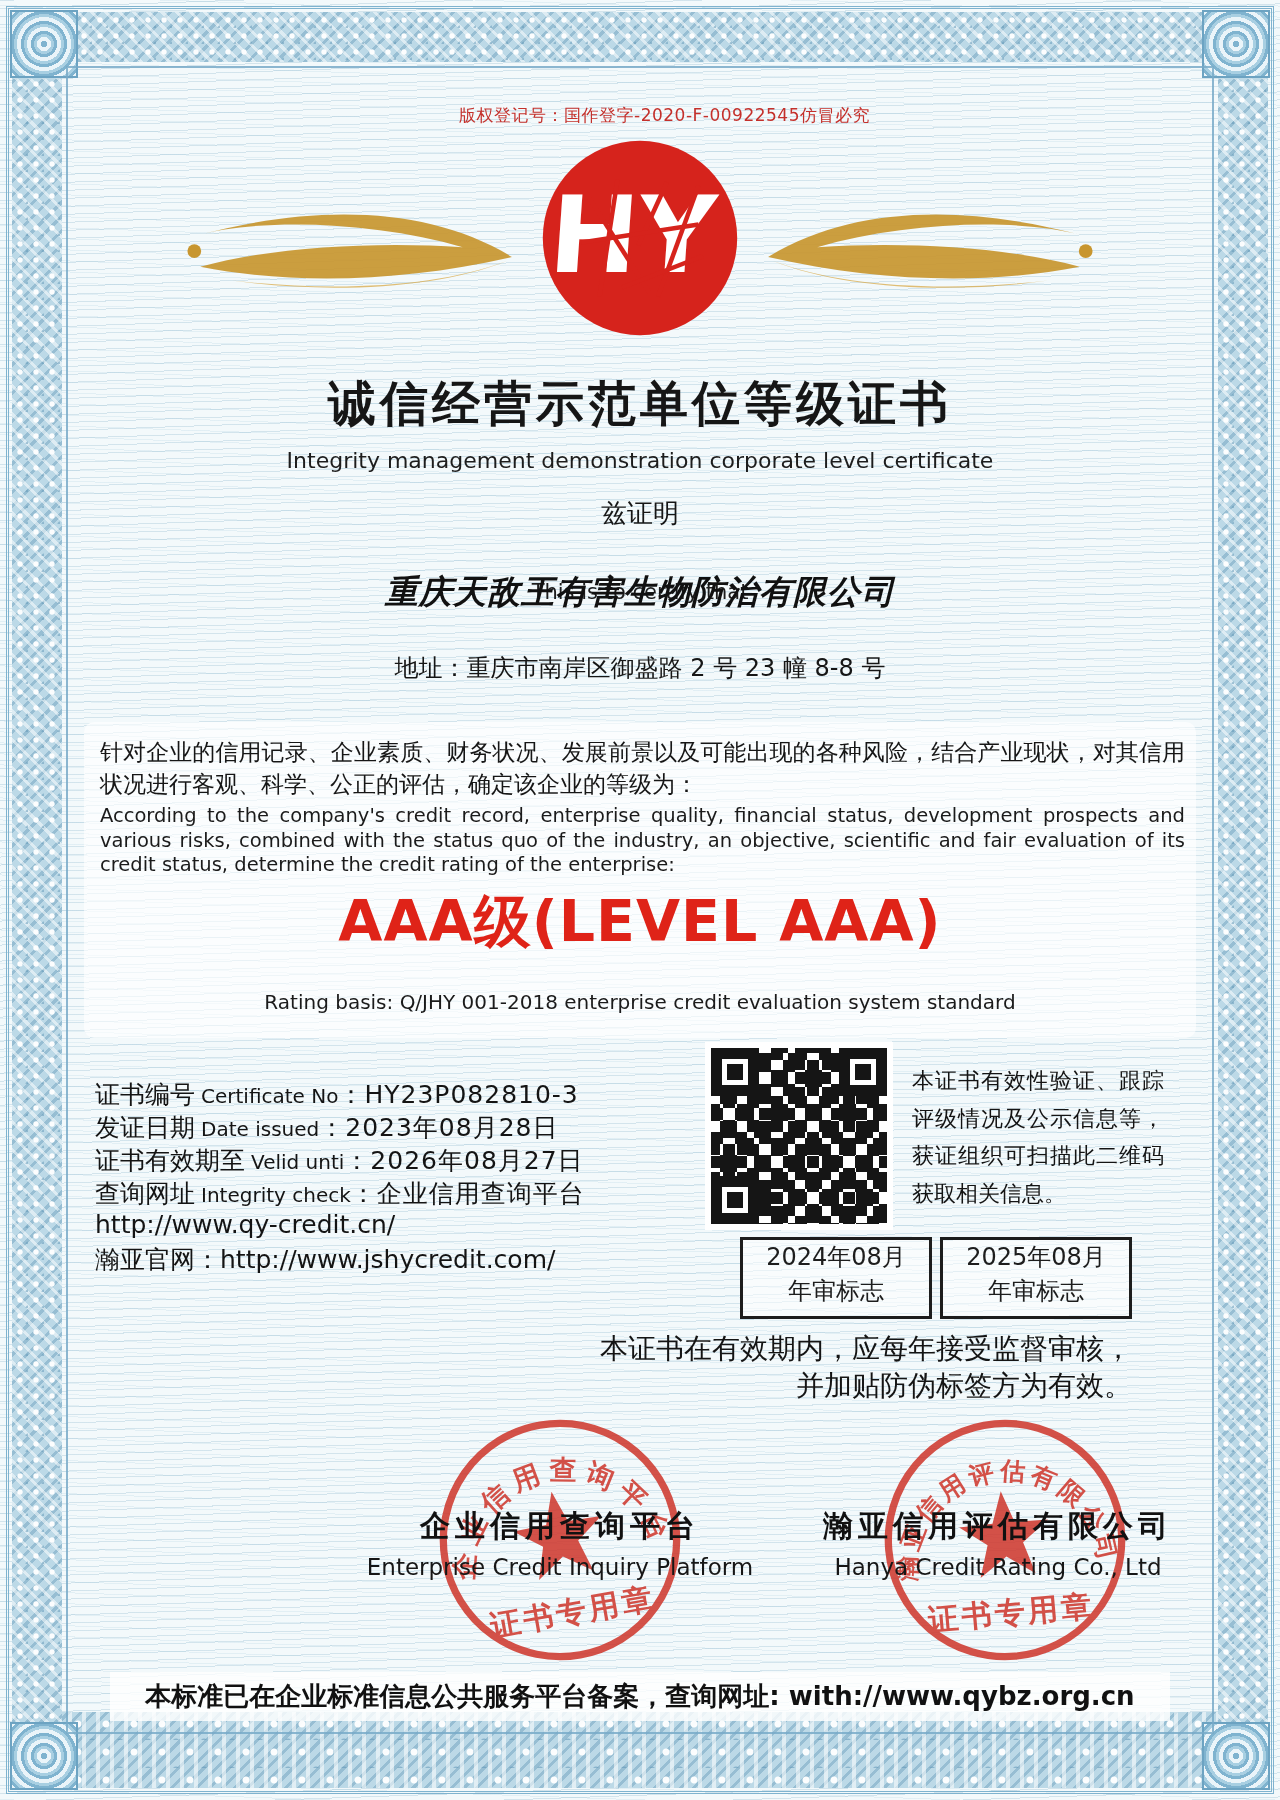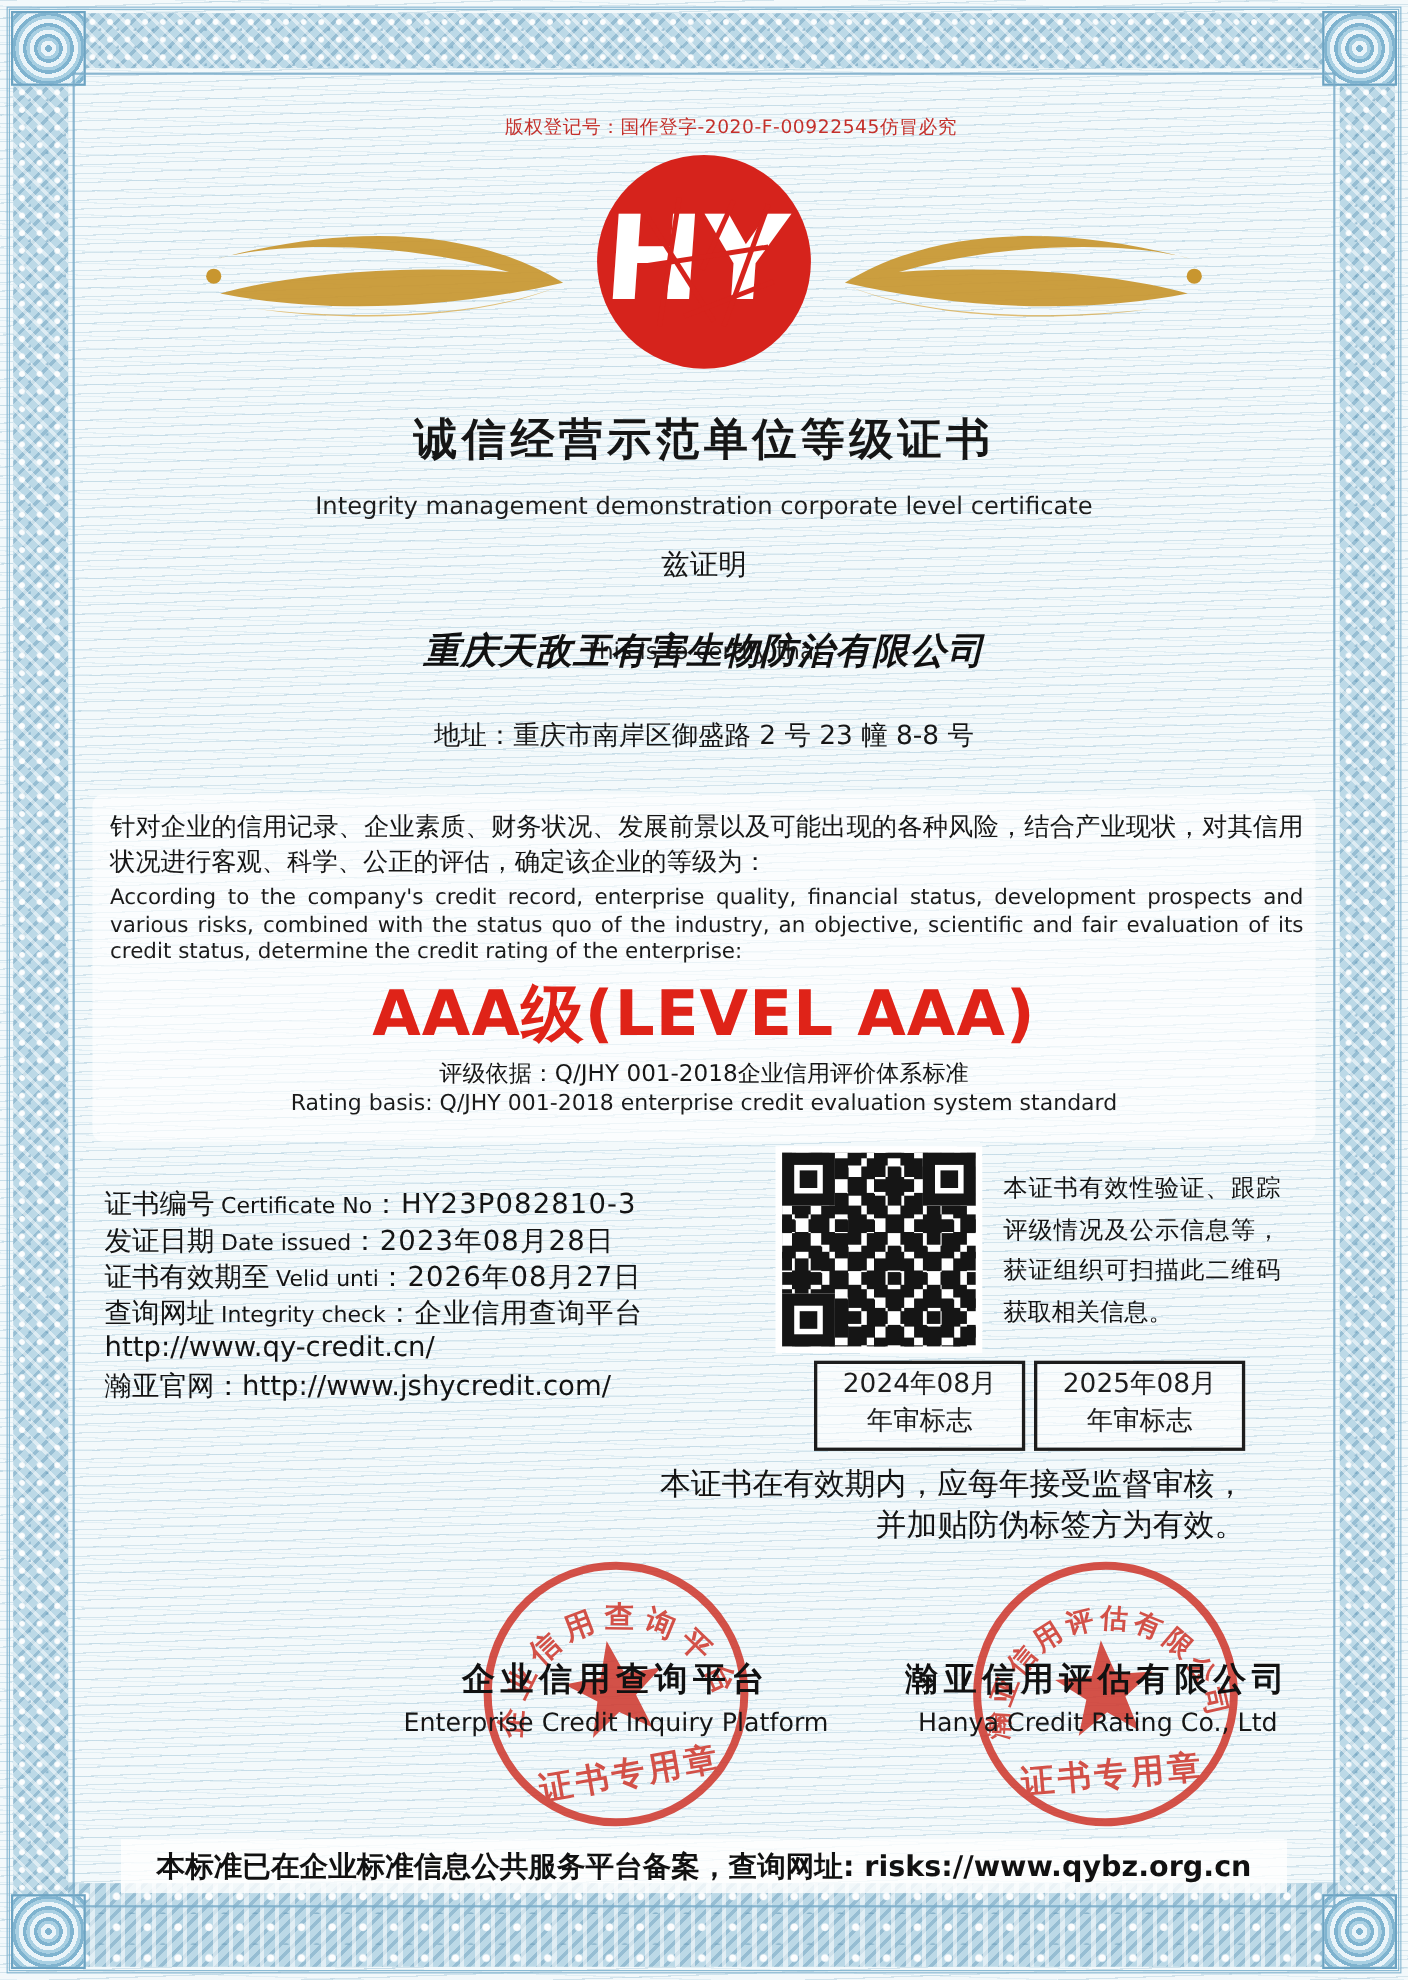--- a/index.html
+++ b/index.html
@@ -39,21 +39,21 @@
   .frame-line-inner{position:absolute; inset:66px; border:2px solid rgba(120,170,200,.85); pointer-events:none;}
 
   
   .copyright{position:absolute; top:104px; left:0; width:870px; text-align:right;
     font-size:17px; color:#c4302b; letter-spacing:.5px;}
   .logo{position:absolute; left:532px; top:130px; width:216px; height:216px;}
   .flourish{position:absolute; top:198px; width:384px; height:118px;}
   .flourish.left{left:138px;} .flourish.right{right:138px; transform:scaleX(-1);}
 
   .title-zh{position:absolute; top:372px; left:0; width:100%; text-align:center;
-    font-size:40px; font-weight:700; color:#161616; letter-spacing:4px;}
+    font-size:48px; font-weight:700; color:#161616; letter-spacing:4px;}
   .title-en{position:absolute; top:448px; left:0; width:100%; text-align:center;
     font-size:22px; color:#1d1d1d;}
   .certify-zh{position:absolute; top:496px; left:0; width:100%; text-align:center; font-size:26px; color:#161616;}
   .certify-en{position:absolute; top:532px; left:0; width:100%; text-align:center; font-size:21px; color:#1d1d1d;margin-top:48px;}
   .company-name{position:absolute; top:570px; left:0; width:100%; text-align:center;
     font-size:33px; font-weight:700; color:#111; letter-spacing:1px;font-style:italic;}
   .company-code{position:absolute; top:620px; left:0; width:100%; text-align:center; font-size:24px; color:#161616;}
   .company-addr{position:absolute; top:652px; left:0; width:100%; text-align:center; font-size:24px; color:#161616;}
 
   
@@ -153,21 +153,20 @@
   <div class="title-en">Integrity management demonstration corporate level certificate</div>
   <div class="certify-zh">兹证明</div>
   <div class="certify-en">This is to certify that</div>
   <div class="company-name">重庆天敌王有害生物防治有限公司</div>
   <div class="company-addr">地址：重庆市南岸区御盛路 2 号 23 幢 8-8 号</div>
 
   <div class="panel"></div>
   <div class="para-zh">针对企业的信用记录、企业素质、财务状况、发展前景以及可能出现的各种风险，结合产业现状，对其信用状况进行客观、科学、公正的评估，确定该企业的等级为：</div>
   <div class="para-en">According to the company's credit record, enterprise quality, financial status, development prospects and various risks, combined with the status quo of the industry, an objective, scientific and fair evaluation of its credit status, determine the credit rating of the enterprise:</div>
   <div class="rating-level">AAA级(LEVEL AAA)</div>
-  <div class="basis-zh">评级依据：Q/JHY 001-2018企业信用评价体系标准</div>
   <div class="basis-en">Rating basis: Q/JHY 001-2018 enterprise credit evaluation system standard</div>
 
   <div class="details">
     <div class="detail-line"><span class="dl-zh">证书编号</span><span class="dl-en">Certificate No</span><span class="dl-val">：HY23P082810-3</span></div>
     <div class="detail-line"><span class="dl-zh">发证日期</span><span class="dl-en">Date issued</span><span class="dl-val">：2023年08月28日</span></div>
     <div class="detail-line"><span class="dl-zh">证书有效期至</span><span class="dl-en">Velid unti</span><span class="dl-val">：2026年08月27日</span></div>
     <div class="detail-line"><span class="dl-zh">查询网址</span><span class="dl-en">Integrity check</span><span class="dl-val">：企业信用查询平台</span></div>
     <div class="detail-line"><span class="dl-zh">http://www.qy-credit.cn/</span></div>
     <div class="detail-line"><span class="dl-zh">瀚亚官网：http://www.jshycredit.com/</span></div>
   </div>
@@ -215,15 +214,15 @@
       <textPath href="#arc1" startOffset="50%" text-anchor="middle">瀚亚信用评估有限公司</textPath>
     </text>
     <text x="120" y="200" text-anchor="middle" font-size="29" font-weight="bold" fill="#cf3a30" letter-spacing="3">证书专用章</text>
   </svg>
 
   <div class="sig-zh sig1">企业信用查询平台</div>
   <div class="sig-en sig1">Enterprise Credit Inquiry Platform</div>
   <div class="sig-zh sig2">瀚亚信用评估有限公司</div>
   <div class="sig-en sig2">Hanya Credit Rating Co., Ltd</div>
 
-  <div class="footer">本标准已在企业标准信息公共服务平台备案，查询网址: risks://www.qybz.org.cn</div>
+  <div class="footer">本标准已在企业标准信息公共服务平台备案，查询网址: with://www.qybz.org.cn</div>
 
 </div>
 
 </body></html>

